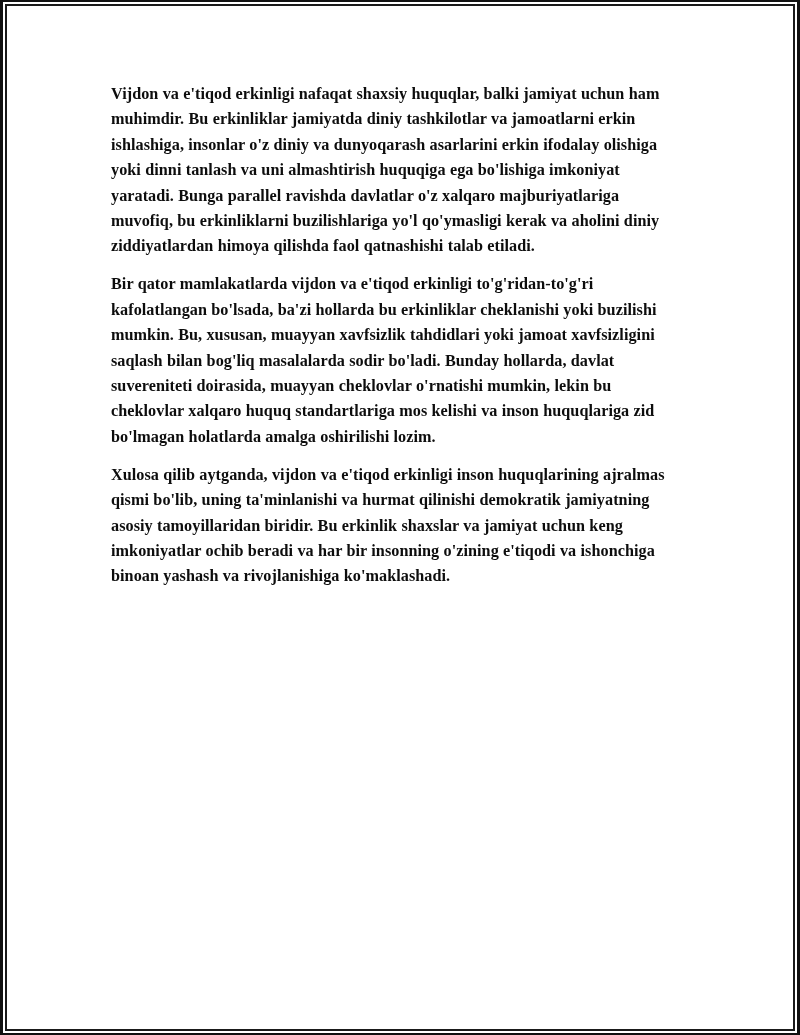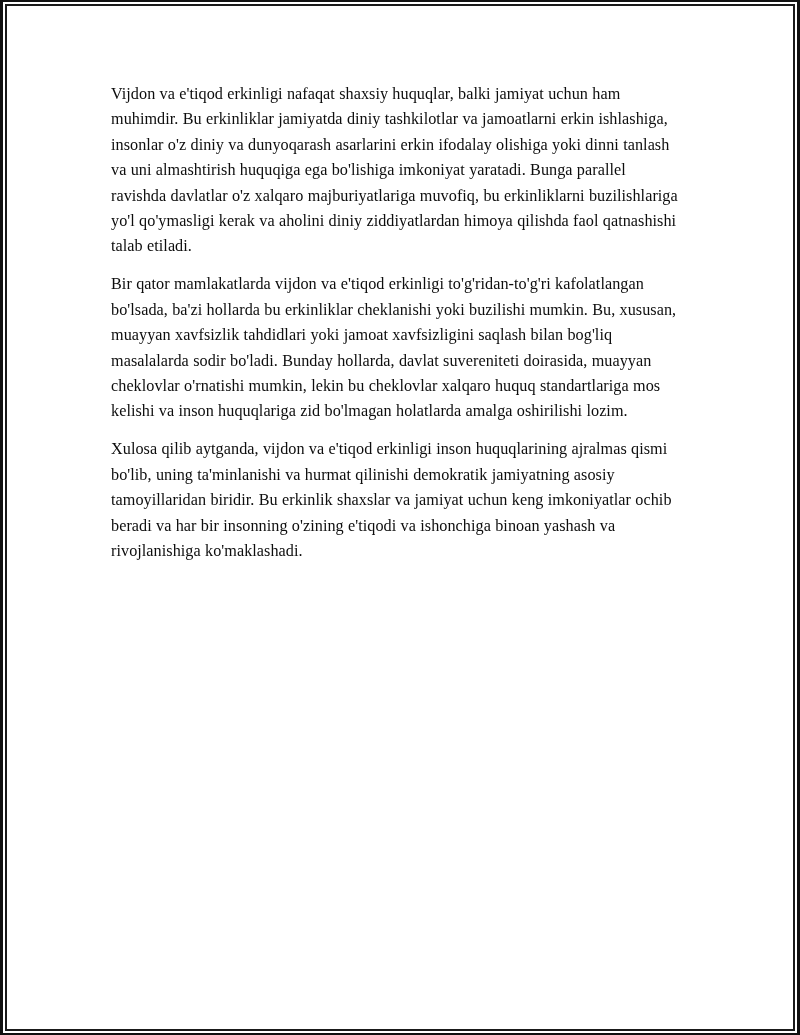--- a/index.html
+++ b/index.html
@@ -63,20 +63,21 @@
 
   .para {
     font-family: "Liberation Serif", "DejaVu Serif", serif;
     font-size: 16.2px;
     line-height: 25.4px;
     color: #0d0d0d;
     text-align: left;
     margin: 0 0 12.5px 0;
     letter-spacing: 0.05px;
     word-spacing: 0.2px;
+    font-weight: bold;
   }
 
   .para:last-child {
     margin-bottom: 0;
   }
 </style>
 </head>
 <body>
 
 <div class="page">

